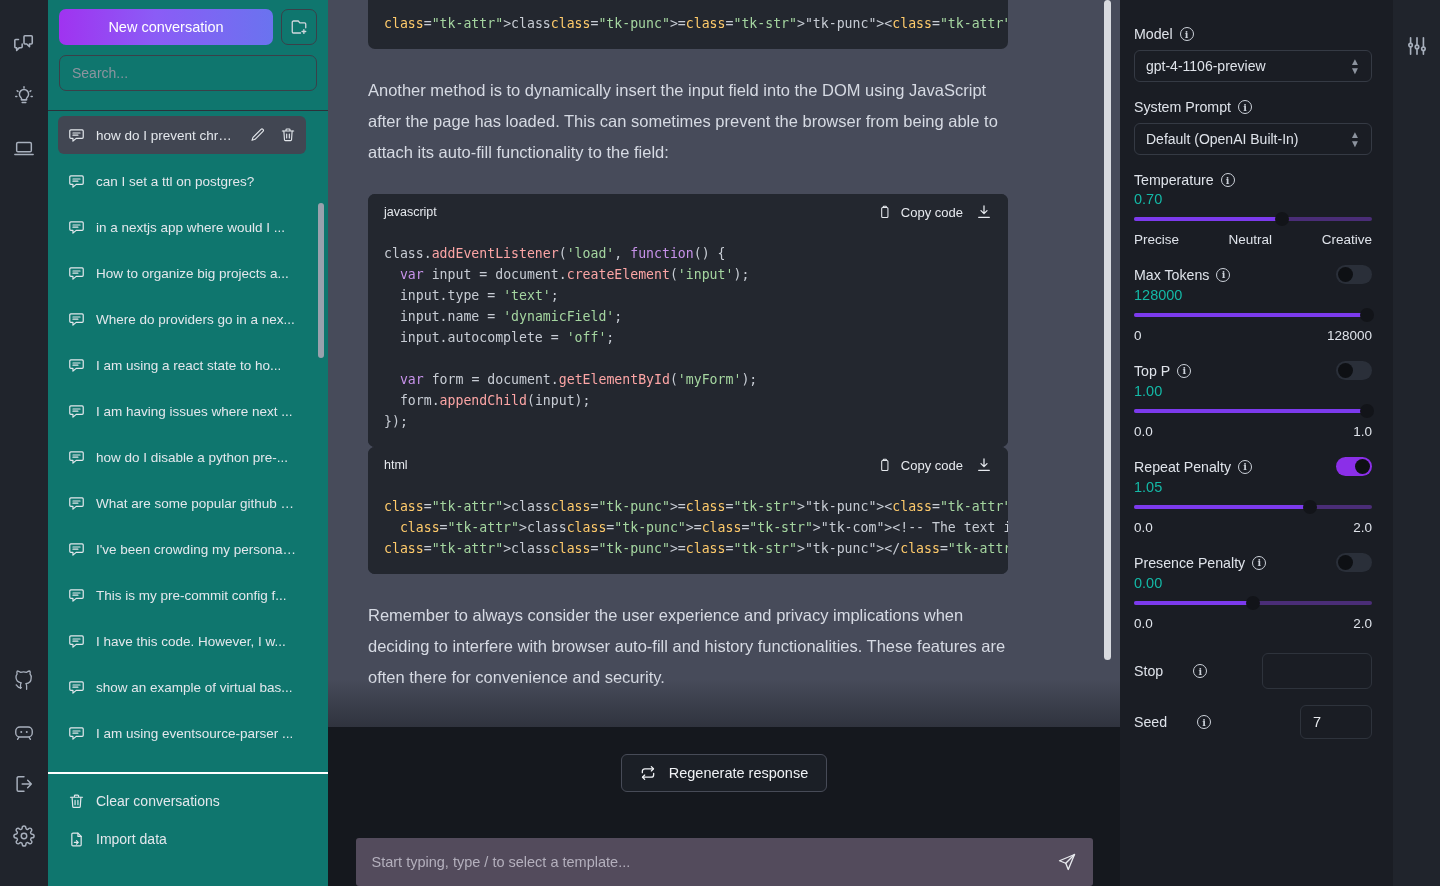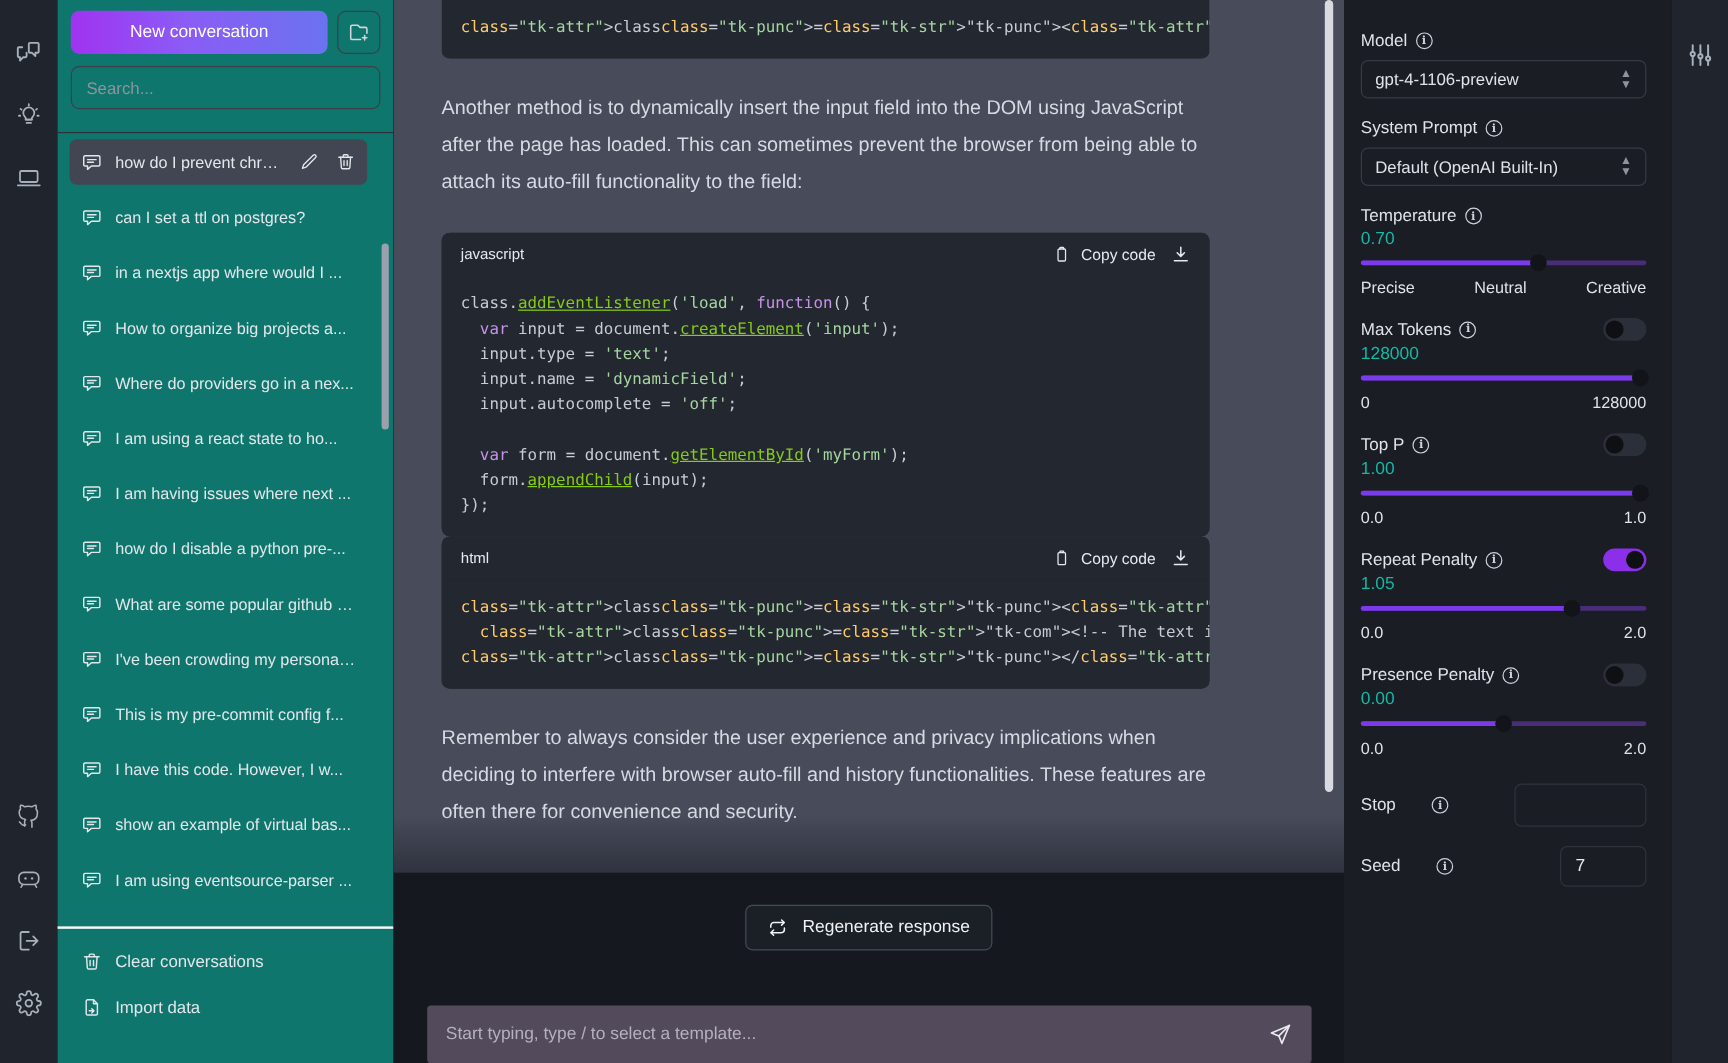--- a/index.html
+++ b/index.html
@@ -188,21 +188,21 @@
   .code-body {
     padding: 13px 16px 15px 16px;
     font-family: "DejaVu Sans Mono", monospace;
     font-size: 13.2px;
     line-height: 21px;
     color: #c7ccd4;
     white-space: pre;
     background: #23272f;
   }
   .tk-kw   { color: #c792ea; }
-  .tk-fn   { color: #84cc16; text-decoration: underline; }
+  .tk-fn   { color: #fca5a5; }
   .tk-str  { color: #a5d6a0; }
   .tk-attr { color: #ffcb6b; }
   .tk-obj  { color: #c7ccd4; }
 
   
   #composer {
     flex: 1;
     background: #15181e;
     display: flex; flex-direction: column;
     align-items: center;

